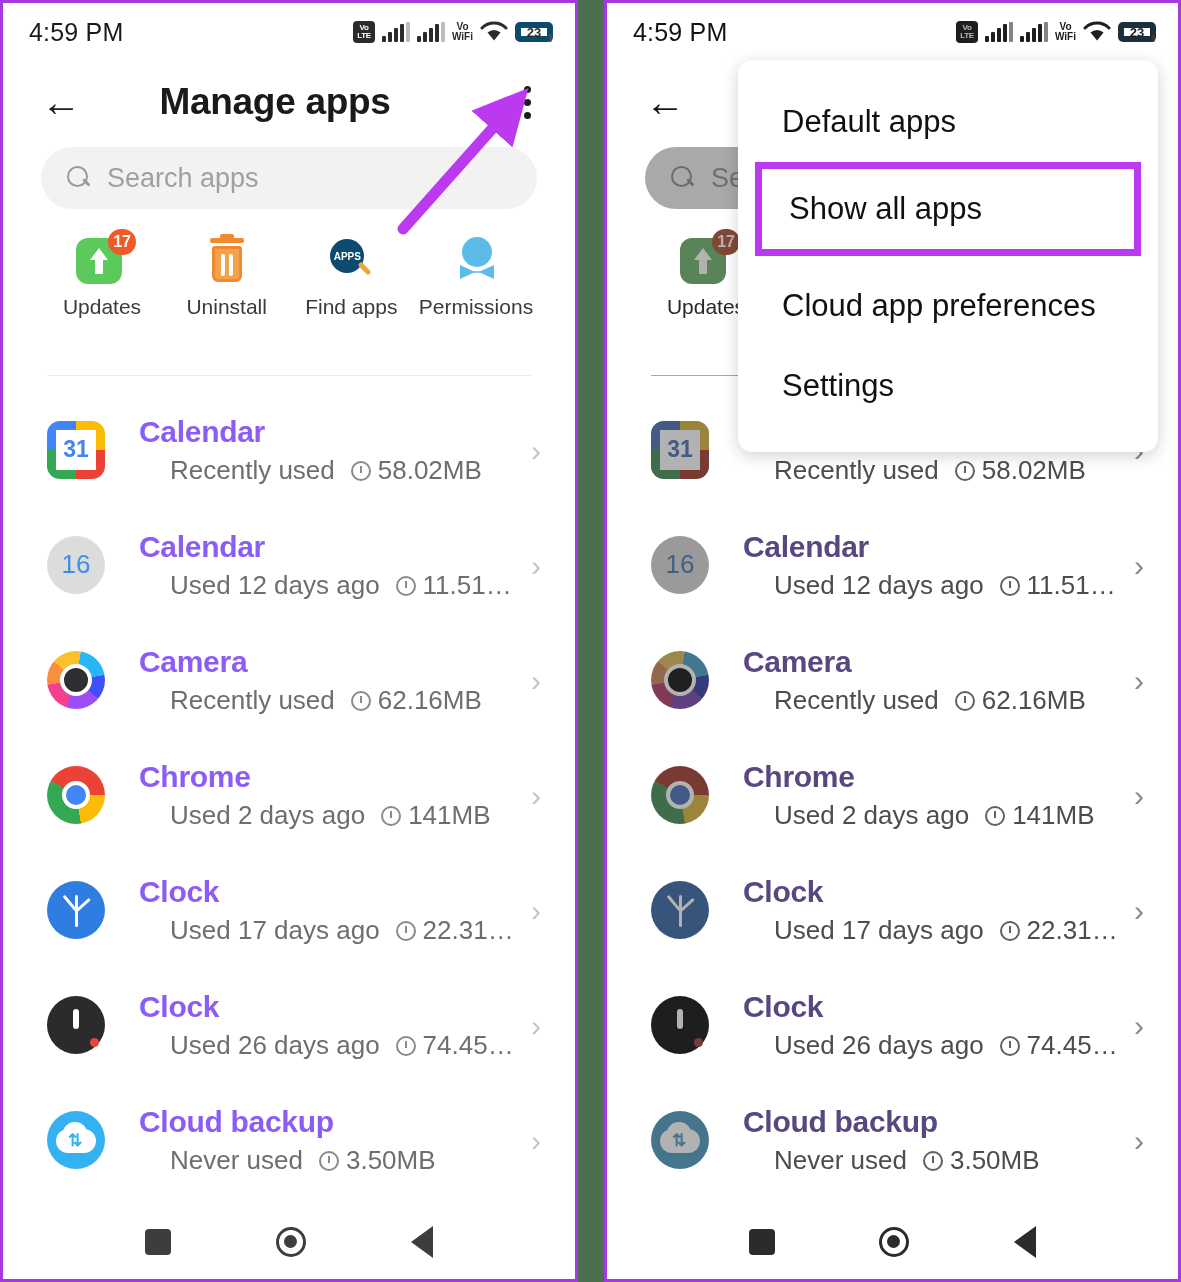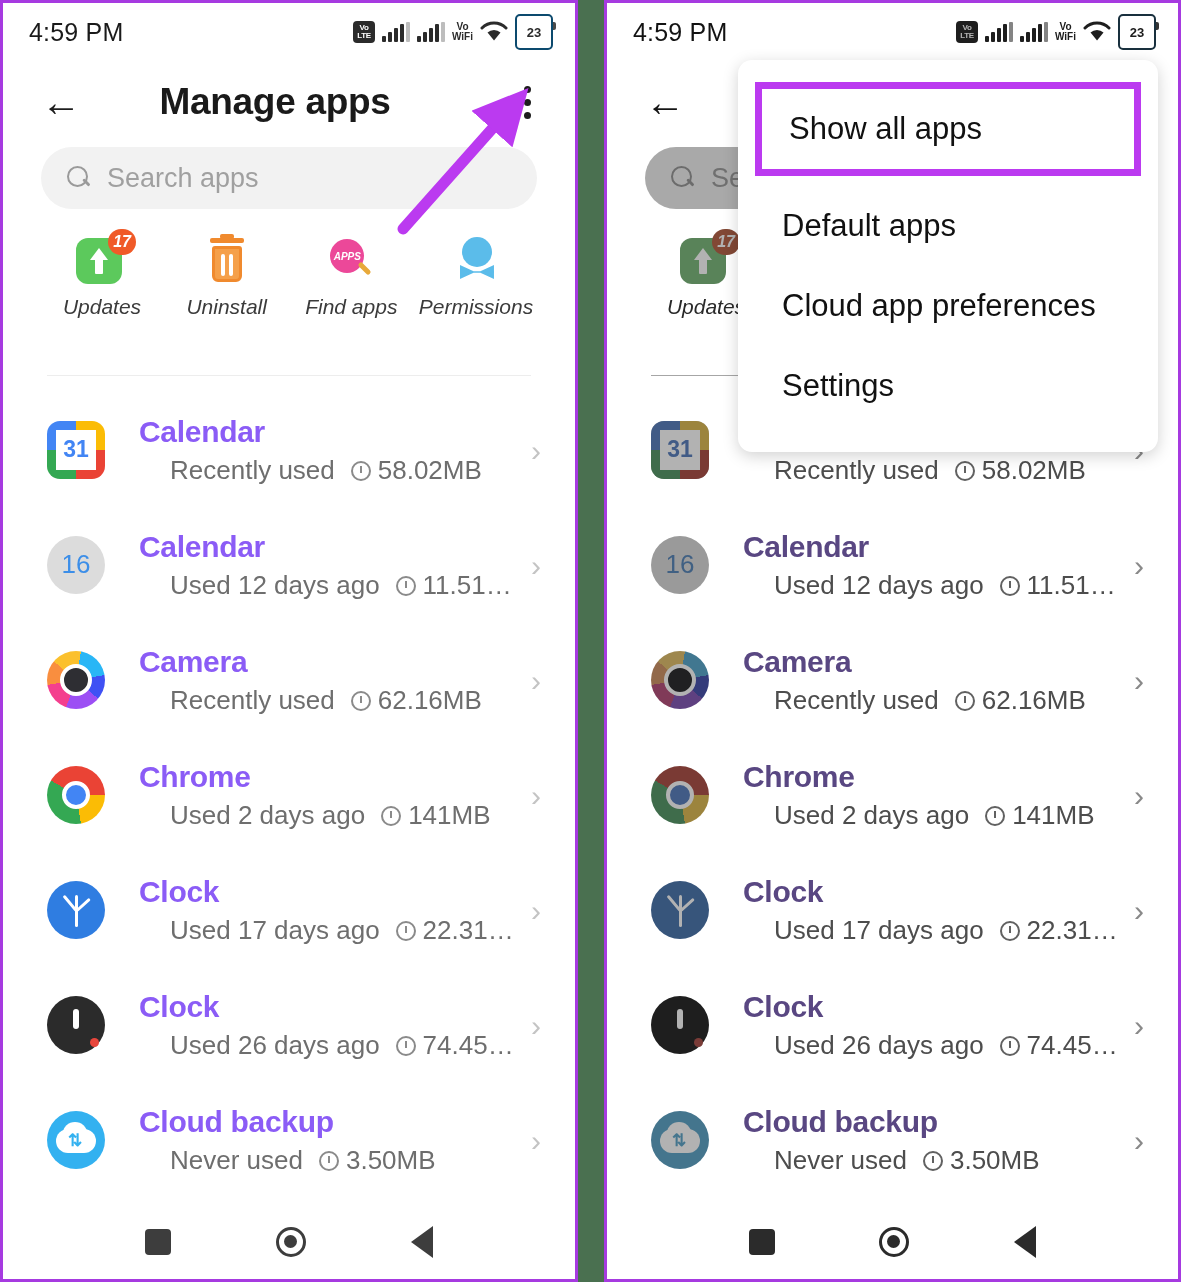--- a/index.html
+++ b/index.html
@@ -47,21 +47,21 @@
   .bars i:nth-child(1){ height: 6px; }
   .bars i:nth-child(2){ height: 10px; }
   .bars i:nth-child(3){ height: 14px; }
   .bars i:nth-child(4){ height: 18px; }
   .bars i:nth-child(5){ height: 20px; background:#bdbdbd; }
 
   .vowifi { display:flex; flex-direction:column; align-items:center; line-height:10px; color:#2b2b2b;}
   .vowifi span { font-size: 10px; font-weight: 600; }
 
   .batt {
-    position: relative; width: 38px; height: 36px; border: 2px solid #0c4a6e;
+    position: relative; width: 38px; height: 20px; border: 6px solid #0c4a6e;
     border-radius: 5px; display:flex; align-items:center; justify-content:center;
   }
   .batt:after{ content:""; position:absolute; right:-5px; top:6px; width:3px; height:8px;
     background:#4a4a4a; border-radius:0 2px 2px 0;}
   .batt span{ font-size:13px; font-weight:600; color:#2b2b2b; }
 
   
   .appbar {
     position: absolute; top: 58px; left: 0; right: 0; height: 82px;
     display: flex; align-items: center;
@@ -95,21 +95,21 @@
     content:""; position:absolute; left:15px; top:15px; width:9px; height:2.5px;
     background:#9a9a9a; transform: rotate(45deg); border-radius:2px;
   }
   .search-ph { font-size:27px; color:#a0a0a0; }
 
   
   .quick {
     position:absolute; top: 232px; left: 38px; right: 38px; height: 110px;
     display:flex; align-items:flex-start; justify-content:space-between;
   }
-  .qa { width: 122px; display:flex; flex-direction:column; align-items:center; gap:8px;font-style:italic; }
+  .qa { width: 122px; display:flex; flex-direction:column; align-items:center; gap:8px; }
   .qa-icon { position:relative; width: 52px; height: 52px; }
   .qa-label { font-size: 21px; color:#3b3b3b; }
 
   
   .ic-updates {
     width:46px;height:46px;background:#5cc95c;border-radius:12px;margin-top:3px;
     position:relative;
   }
   .ic-updates:after{
     content:""; position:absolute; left:50%; top:10px; transform:translateX(-50%);
@@ -135,21 +135,21 @@
   }
   .ic-trash .body:before,.ic-trash .body:after{
     content:""; position:absolute; top:5px; width:4px; height:22px; background:#fff; border-radius:2px;
   }
   .ic-trash .body:before{ left:6px; }
   .ic-trash .body:after{ right:6px; }
   
   .ic-find { position:absolute; left:5px; top:4px; width:44px; height:44px; }
   .ic-find .circ {
     position:absolute; left:0; top:0; width:34px;height:34px;border-radius:50%;
-    background:#ec4899; display:flex;align-items:center;justify-content:center;
+    background:#0c4a6e; display:flex;align-items:center;justify-content:center;
     color:#fff; font-size:10px; font-weight:700;
   }
   .ic-find .hdl2{
     position:absolute; left:27px; top:27px; width:15px;height:5px;background:#e8a93a;
     border-radius:3px; transform:rotate(45deg);
   }
   
   .ic-perm { position:absolute; left:10px; top:2px; width:34px; height:46px; }
   .ic-perm .head{ position:absolute; left:2px; top:0; width:30px;height:30px;border-radius:50%;background:#5bbcea;}
   .ic-perm .bow{
@@ -731,29 +731,29 @@
         </div>
 
         <div class="navbar">
           <div class="nav-square"></div>
           <div class="nav-circle"></div>
           <div class="nav-tri"></div>
         </div>
       </div>
 
       <div class="menu">
+        <div class="menu-item">
+          <span>Default apps</span>
+        </div>
         <div class="menu-item first">
           <div class="hl">
             <span>Show all apps</span>
           </div>
         </div>
         <div class="menu-item">
-          <span>Default apps</span>
-        </div>
-        <div class="menu-item">
           <span>Cloud app preferences</span>
         </div>
         <div class="menu-item">
           <span>Settings</span>
         </div>
       </div>
 
     </div>
   </div>
 

